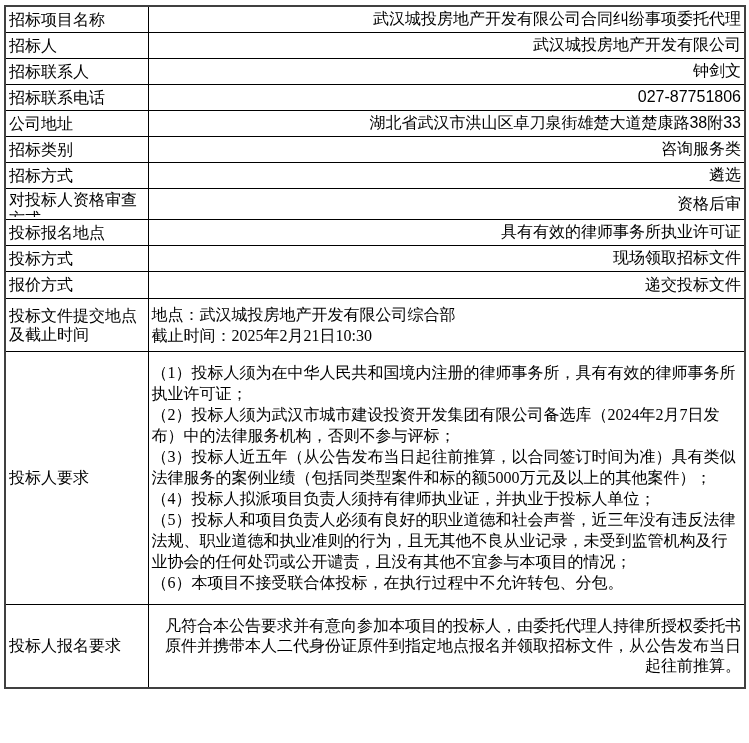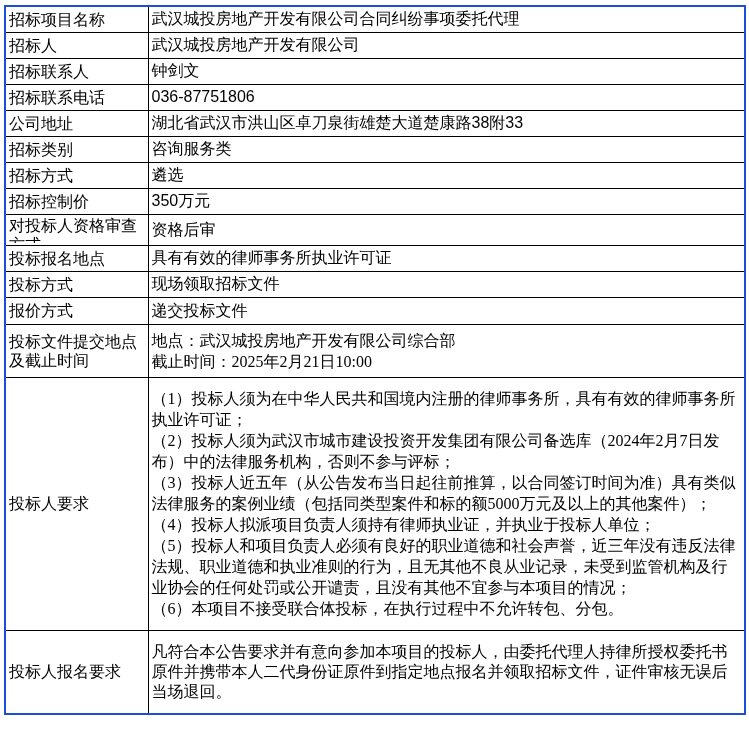--- a/index.html
+++ b/index.html
@@ -20,40 +20,40 @@
     background: #ffffff;
     overflow: hidden;
   }
   table.tender {
     position: absolute;
     left: 4px;
     top: 5px;
     width: 742px;
     table-layout: fixed;
     border-collapse: collapse;
-    border: 2px solid #1d4ed8;
+    border: 2px solid #404040;
   }
   td {
     border: 1px solid #000000;
     padding: 0 3px;
     font-size: 16px;
     line-height: 20px;
     color: #000000;
     vertical-align: middle;
     overflow: hidden;
     word-break: break-all;
   }
   col.col-label { width: 143px; }
   .label-cell div { line-height: 19px; }
   .clip-label {
     height: 27px;
     overflow: hidden;
   }
   .value-cell .value-line { line-height: 21px; font-family: Liberation Serif, serif; }
-  .value-cell .value-single { line-height: 20px; }
+  .value-cell .value-single { line-height: 20px; text-align: right; }
 </style>
 </head>
 <body>
 
 <div class="page">
   <table class="tender">
     <colgroup>
       <col class="col-label">
       <col class="col-value">
     </colgroup>
@@ -80,21 +80,21 @@
           </td>
           <td class="value-cell">
             <div class="value-single">钟剑文</div>
           </td>
         </tr>
         <tr style="height: 26px;">
           <td class="label-cell">
             <div>招标联系电话</div>
           </td>
           <td class="value-cell">
-            <div class="value-single">036-87751806</div>
+            <div class="value-single">027-87751806</div>
           </td>
         </tr>
         <tr style="height: 26px;">
           <td class="label-cell">
             <div>公司地址</div>
           </td>
           <td class="value-cell">
             <div class="value-single">湖北省武汉市洪山区卓刀泉街雄楚大道楚康路38附33</div>
           </td>
         </tr>
@@ -105,28 +105,20 @@
           <td class="value-cell">
             <div class="value-single">咨询服务类</div>
           </td>
         </tr>
         <tr style="height: 26px;">
           <td class="label-cell">
             <div>招标方式</div>
           </td>
           <td class="value-cell">
             <div class="value-single">遴选</div>
-          </td>
-        </tr>
-        <tr style="height: 26px;">
-          <td class="label-cell">
-            <div>招标控制价</div>
-          </td>
-          <td class="value-cell">
-            <div class="value-single">350万元</div>
           </td>
         </tr>
         <tr style="height: 31px;">
           <td class="label-cell">
             <div class="clip-label">对投标人资格审查方式</div>
           </td>
           <td class="value-cell">
             <div class="value-single">资格后审</div>
           </td>
         </tr>
@@ -153,39 +145,39 @@
           <td class="value-cell">
             <div class="value-single">递交投标文件</div>
           </td>
         </tr>
         <tr style="height: 53px;">
           <td class="label-cell">
             <div>投标文件提交地点及截止时间</div>
           </td>
           <td class="value-cell">
             <div class="value-line">地点：武汉城投房地产开发有限公司综合部</div>
-            <div class="value-line">截止时间：2025年2月21日10:00</div>
+            <div class="value-line">截止时间：2025年2月21日10:30</div>
           </td>
         </tr>
         <tr style="height: 253px;">
           <td class="label-cell">
             <div>投标人要求</div>
           </td>
           <td class="value-cell">
             <div class="value-line">（1）投标人须为在中华人民共和国境内注册的律师事务所，具有有效的律师事务所执业许可证；</div>
             <div class="value-line">（2）投标人须为武汉市城市建设投资开发集团有限公司备选库（2024年2月7日发布）中的法律服务机构，否则不参与评标；</div>
             <div class="value-line">（3）投标人近五年（从公告发布当日起往前推算，以合同签订时间为准）具有类似法律服务的案例业绩（包括同类型案件和标的额5000万元及以上的其他案件）；</div>
             <div class="value-line">（4）投标人拟派项目负责人须持有律师执业证，并执业于投标人单位；</div>
             <div class="value-line">（5）投标人和项目负责人必须有良好的职业道德和社会声誉，近三年没有违反法律法规、职业道德和执业准则的行为，且无其他不良从业记录，未受到监管机构及行业协会的任何处罚或公开谴责，且没有其他不宜参与本项目的情况；</div>
             <div class="value-line">（6）本项目不接受联合体投标，在执行过程中不允许转包、分包。</div>
           </td>
         </tr>
         <tr style="height: 84px;">
           <td class="label-cell">
             <div>投标人报名要求</div>
           </td>
           <td class="value-cell">
-            <div class="value-single">凡符合本公告要求并有意向参加本项目的投标人，由委托代理人持律所授权委托书原件并携带本人二代身份证原件到指定地点报名并领取招标文件，证件审核无误后当场退回。</div>
+            <div class="value-single">凡符合本公告要求并有意向参加本项目的投标人，由委托代理人持律所授权委托书原件并携带本人二代身份证原件到指定地点报名并领取招标文件，从公告发布当日起往前推算。</div>
           </td>
         </tr>
       </tbody>
   </table>
 </div>
 
 </body></html>

